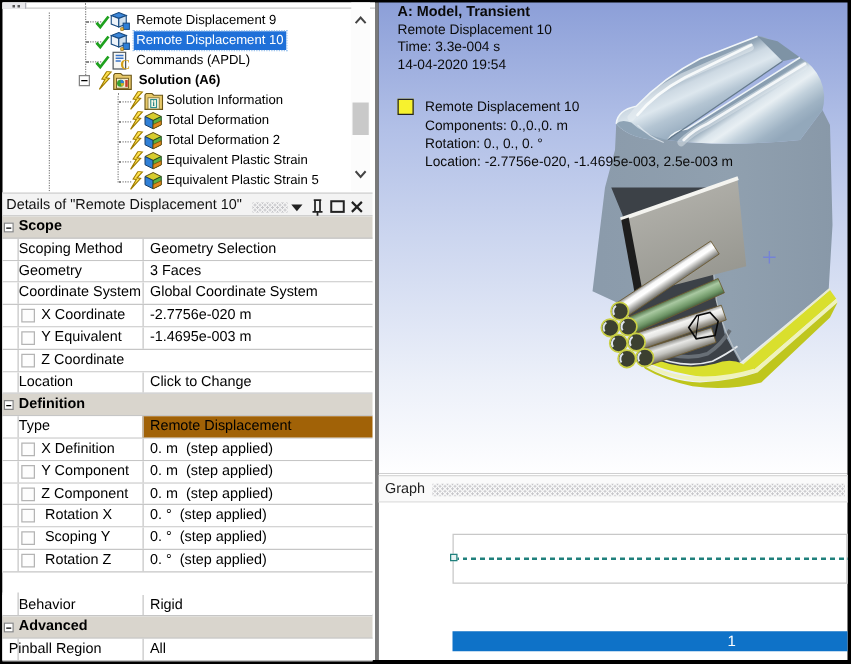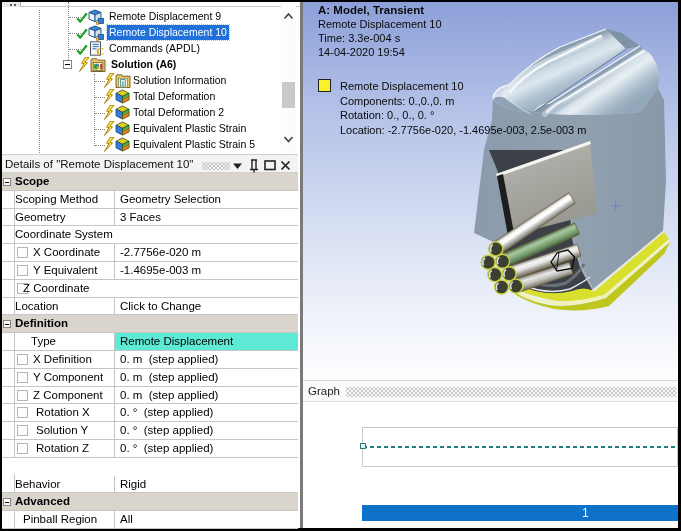--- a/index.html
+++ b/index.html
@@ -184,53 +184,54 @@
           <span class="dhtxt">Scope</span>
         </div>
 <div class="drow" style="top:54.6px;height:17.8px;">
           <i class="ml"></i>
           <span class="dlab" style="left:13px;">Geometry</span>
           <span class="dval" style="">3 Faces</span>
         </div>
 <div class="drow" style="top:72.4px;height:17.8px;">
           <i class="ml"></i>
           <span class="dlab" style="left:13px;">Coordinate System</span>
+          <span class="dval" style="">Global Coordinate System</span>
         </div>
 <div class="drow" style="top:90.2px;height:17.8px;">
           <i class="ml"></i>
           <span class="cbx"></span>
           <span class="dlab" style="left:31px;">X Coordinate</span>
           <span class="dval" style="">-2.7756e-020 m</span>
         </div>
 <div class="drow" style="top:108.0px;height:17.8px;">
           <i class="ml"></i>
           <span class="cbx"></span>
           <span class="dlab" style="left:31px;">Y Equivalent</span>
           <span class="dval" style="">-1.4695e-003 m</span>
         </div>
 <div class="drow" style="top:125.8px;height:17.8px;">
           <i class="ml"></i>
           <span class="cbx"></span>
-          <span class="dlab" style="left:21px;">Z Coordinate</span>
+          <span class="dlab" style="left:31px;">Z Coordinate</span>
         </div>
 <div class="drow dhead" style="top:161.4px;height:17.8px;">
           <span class="minus2">
             <span></span>
           </span>
           <span class="dhtxt">Definition</span>
         </div>
 <div class="drow" style="top:143.6px;height:17.8px;">
           <i class="ml"></i>
           <span class="dlab" style="left:13px;">Location</span>
           <span class="dval" style="">Click to Change</span>
         </div>
 <div class="drow" style="top:179.2px;height:17.8px;">
           <i class="ml"></i>
-          <span class="dlab" style="left:13px;margin-left:16px;">Type</span>
-          <span class="dval" style="background:#5eead4;">Remote Displacement</span>
+          <span class="dlab" style="left:13px;">Type</span>
+          <span class="dval" style="background:#a16207;">Remote Displacement</span>
         </div>
 <div class="drow" style="top:197.0px;height:17.8px;">
           <i class="ml"></i>
           <span class="cbx"></span>
           <span class="dlab" style="left:31px;">X Definition</span>
           <span class="dval" style="">0. m&nbsp; (step applied)</span>
         </div>
 <div class="drow" style="top:214.8px;height:17.8px;">
           <i class="ml"></i>
           <span class="cbx"></span>
@@ -245,21 +246,21 @@
         </div>
 <div class="drow" style="top:250.4px;height:17.8px;">
           <i class="ml"></i>
           <span class="cbx"></span>
           <span class="dlab" style="left:34px;">Rotation X</span>
           <span class="dval" style="">0. °&nbsp; (step applied)</span>
         </div>
 <div class="drow" style="top:268.2px;height:17.8px;">
           <i class="ml"></i>
           <span class="cbx"></span>
-          <span class="dlab" style="left:34px;">Solution Y</span>
+          <span class="dlab" style="left:34px;">Scoping Y</span>
           <span class="dval" style="">0. °&nbsp; (step applied)</span>
         </div>
 <div class="drow" style="top:286.0px;height:17.8px;">
           <i class="ml"></i>
           <span class="cbx"></span>
           <span class="dlab" style="left:34px;">Rotation Z</span>
           <span class="dval" style="">0. °&nbsp; (step applied)</span>
         </div>
 <div class="drow" style="top:320px;height:17.8px;">
           <i class="ml"></i>
@@ -271,21 +272,21 @@
           </span>
           <span class="dhtxt">Advanced</span>
         </div>
 <div class="drow" style="top:321.6px;height:17.8px;">
           <i class="ml"></i>
           <span class="dlab" style="left:13px;">Behavior</span>
           <span class="dval" style="">Rigid</span>
         </div>
 <div class="drow" style="top:357.2px;height:17.8px;">
           <i class="ml"></i>
-          <span class="dlab" style="left:21px;">Pinball Region</span>
+          <span class="dlab" style="left:5px;">Pinball Region</span>
           <span class="dval" style="">All</span>
         </div>
     </div>
     <div id="dtitle">
       <span class="txt">Details of "Remote Displacement 10"</span>
       <div class="dots" style="left:200px;top:7px;width:28px;height:8px;"></div>
       <svg class="abs" style="left:230px;top:7px" width="12" height="8">
           <path d="M1,1.5 L10,1.5 L5.5,7 Z" fill="#222"></path>
         </svg>
       <svg class="abs" style="left:246px;top:3px" width="12" height="15" viewBox="0 0 12 15">

